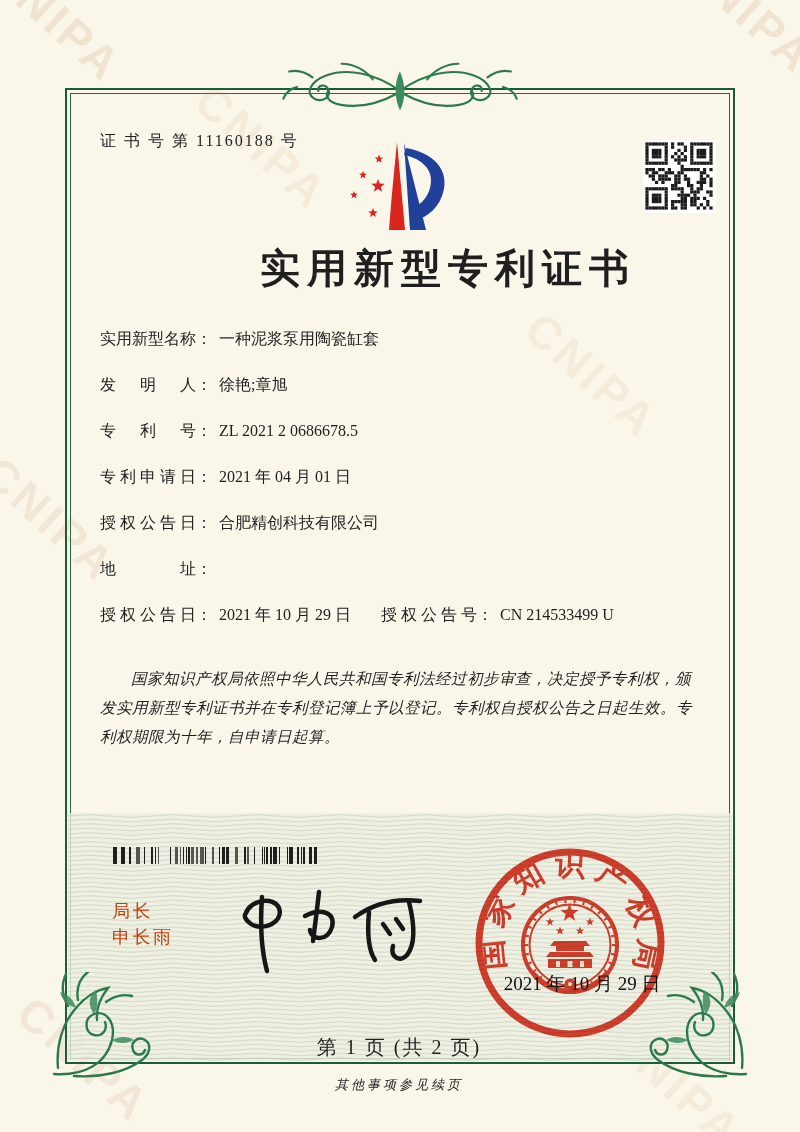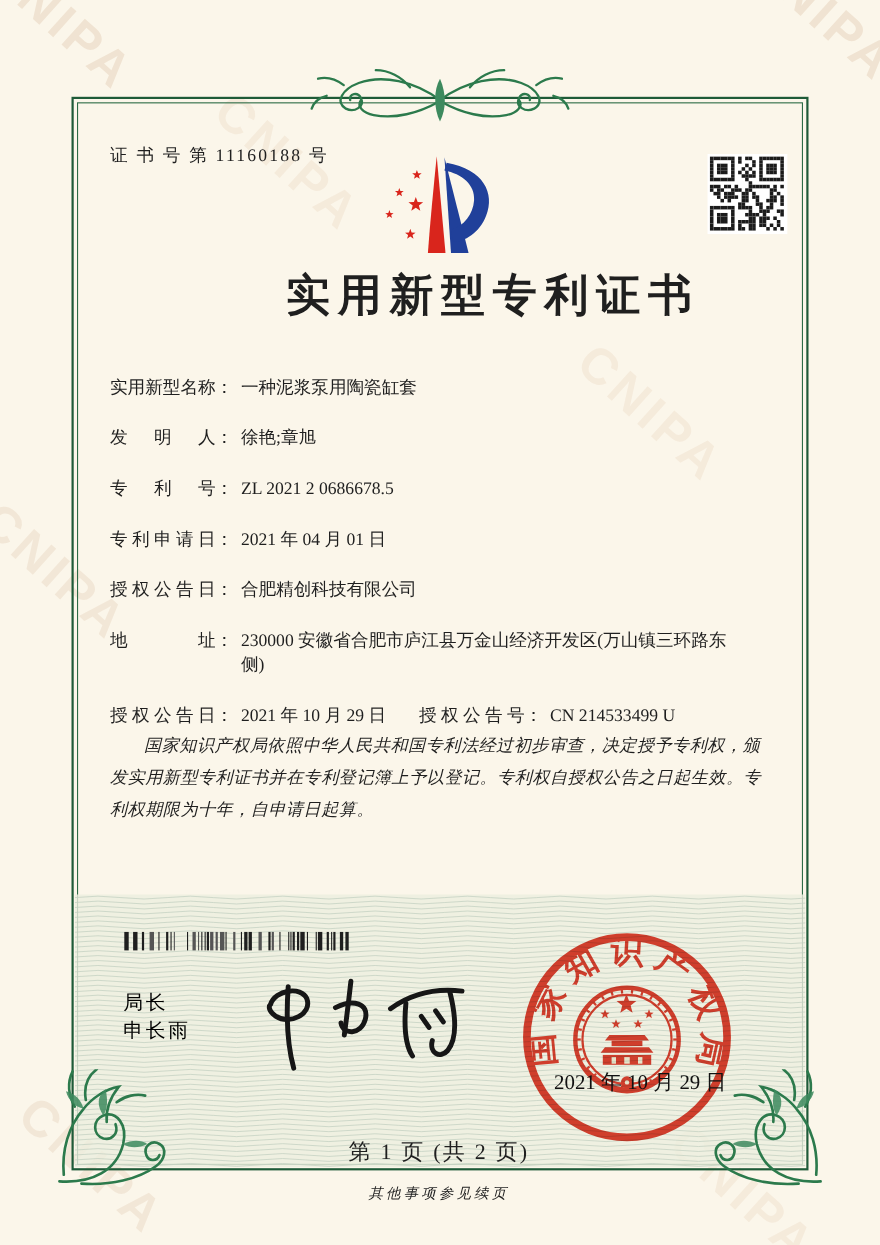--- a/index.html
+++ b/index.html
@@ -20,33 +20,33 @@
   .corner{position:absolute;width:122px;height:112px;}
   .corner.bl{left:48px;top:972px;}
   .corner.br{left:630px;top:972px;transform:scaleX(-1);}
   
   .cert-number{position:absolute;left:100px;top:131px;font-size:16px;letter-spacing:2px;}
   .logo{position:absolute;left:344px;top:140px;}
   .qr{position:absolute;left:643px;top:140px;}
   .title{position:absolute;left:0;top:241px;width:800px;text-align:center;
          font-size:40px;font-weight:bold;letter-spacing:7px;padding-left:48px;}
   
-  .fields{position:absolute;left:100px;top:342px;width:604px;}
+  .fields{position:absolute;left:100px;top:328px;width:604px;}
   .field-row{display:flex;align-items:flex-start;margin-bottom:24px;font-size:16px;line-height:22px;}
   .field-label{display:inline-block;width:96px;flex:none;text-align:justify;text-align-last:justify;}
   .field-colon{flex:none;margin-right:7px;}
   .field-value{max-width:455px;}
   .field-label.second{margin-left:30px;}
   
   .body-text{position:absolute;left:100px;top:664px;width:604px;}
   .body-para{margin:0;font-size:15.5px;line-height:29px;text-indent:2em;font-style:italic;letter-spacing:0.5px;}
   
   .barcode{position:absolute;left:110px;top:847px;}
   .signer{position:absolute;left:112px;top:899px;font-family:"Liberation Sans","DejaVu Sans",sans-serif;
-          font-size:18px;font-weight:500;letter-spacing:2.5px;color:#000000;}
+          font-size:18px;font-weight:500;letter-spacing:2.5px;color:#c2410c;}
   .signer-name{margin-top:2px;}
   .signature{position:absolute;left:222px;top:883px;}
   .seal{position:absolute;left:470px;top:843px;mix-blend-mode:multiply;}
   .seal-date{position:absolute;left:474px;top:971px;width:216px;text-align:center;
              font-size:19px;font-weight:500;color:#111;}
   .page-footer{position:absolute;left:66px;top:1034px;width:666px;text-align:center;
                font-size:20px;letter-spacing:2px;}
   .continuation{position:absolute;left:66px;top:1076px;width:666px;text-align:center;
                 font-size:13px;font-style:italic;letter-spacing:3px;}
 </style>
@@ -390,21 +390,20 @@
         <span class="field-value">2021 年 04 月 01 日</span>
       </div>
       <div class="field-row">
         <span class="field-label">授权公告日</span>
         <span class="field-colon">：</span>
         <span class="field-value">合肥精创科技有限公司</span>
       </div>
       <div class="field-row">
         <span class="field-label">地址</span>
         <span class="field-colon">：</span>
-        <span class="field-value">230000 安徽省合肥市庐江县万金山经济开发区(万山镇三环路东侧)</span>
       </div>
       <div class="field-row">
         <span class="field-label">授权公告日</span>
         <span class="field-colon">：</span>
         <span class="field-value">2021 年 10 月 29 日</span>
         <span class="field-label second">授权公告号</span>
         <span class="field-colon">：</span>
         <span class="field-value">CN 214533499 U</span>
       </div>
     </div>

